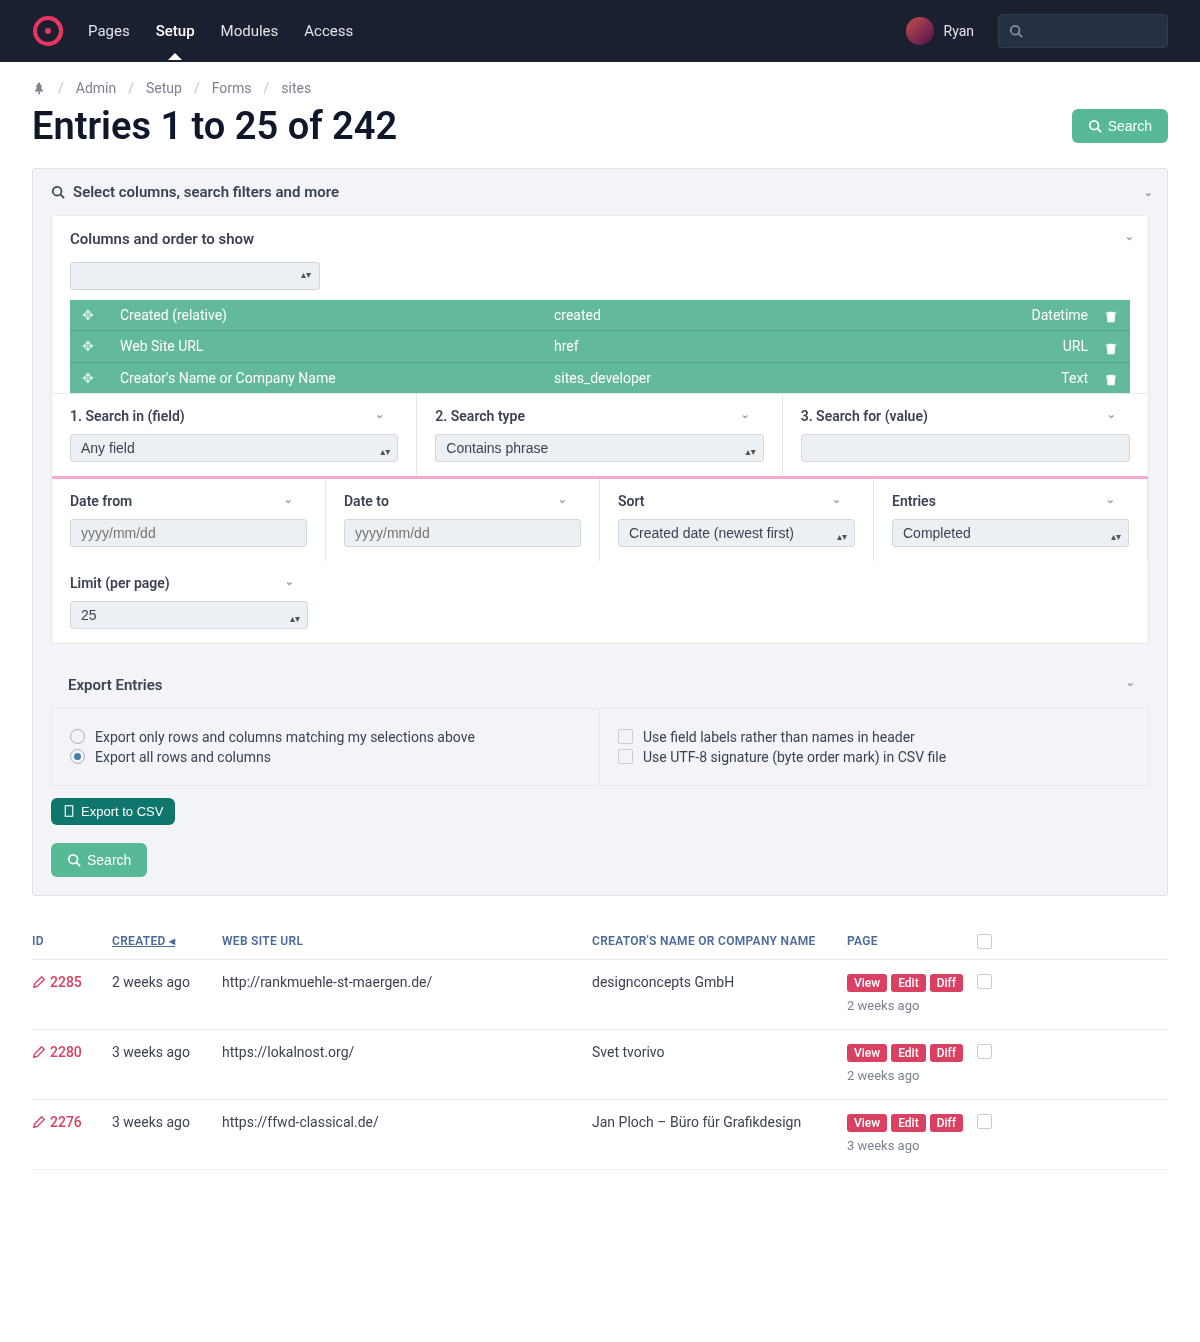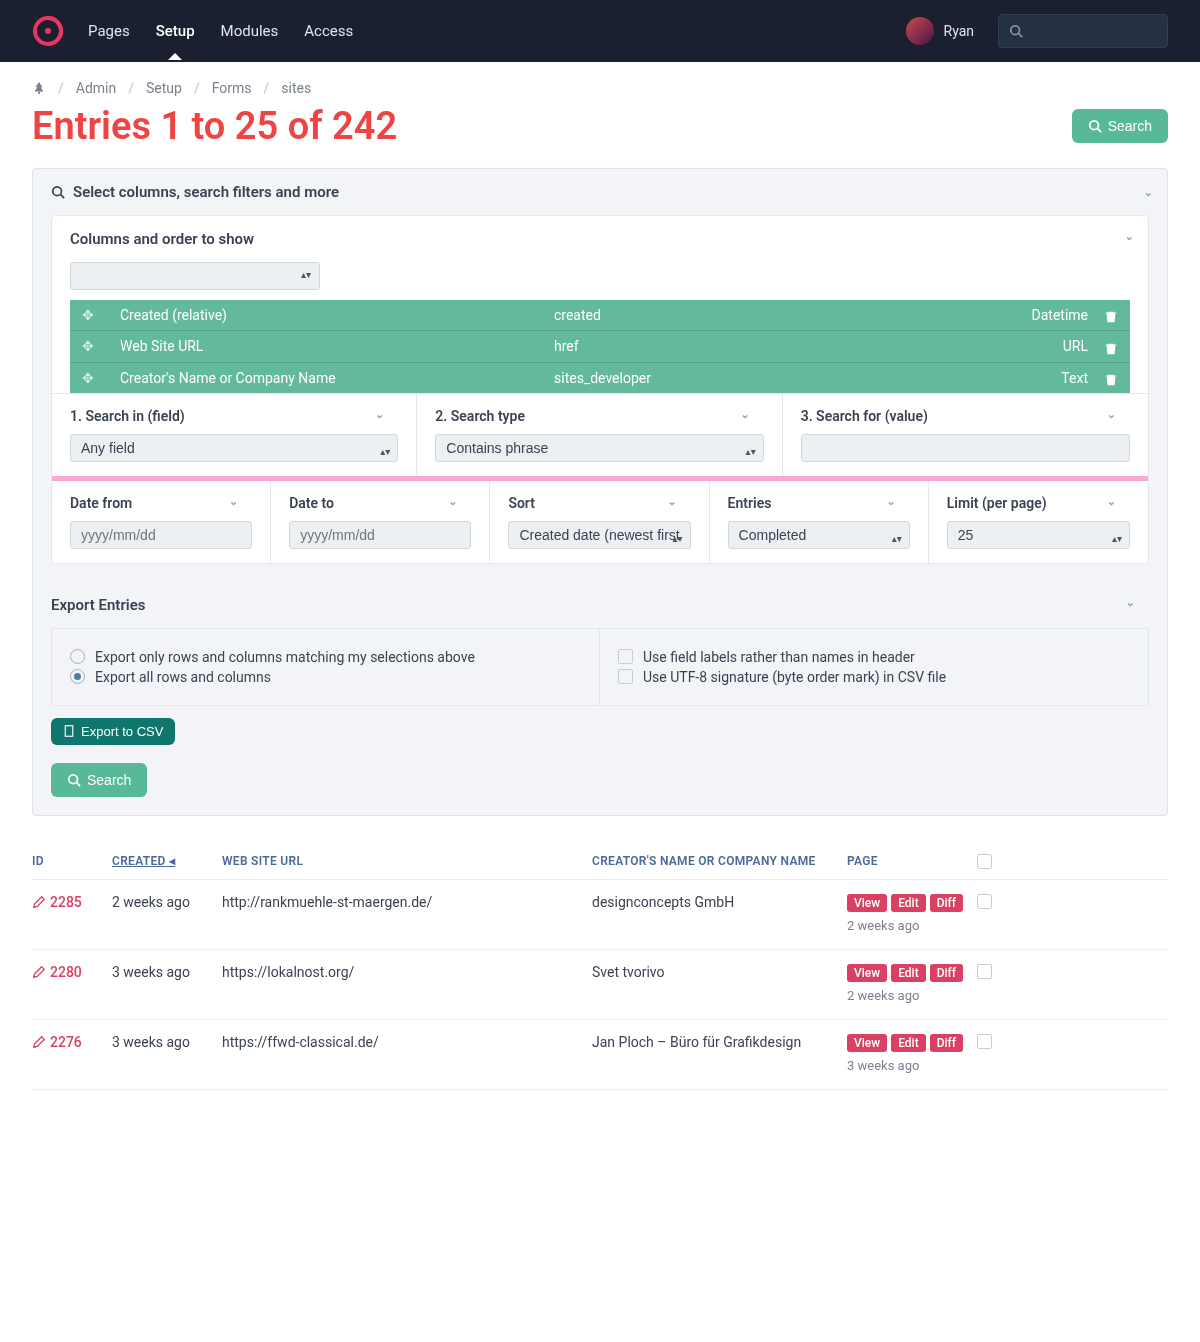--- a/index.html
+++ b/index.html
@@ -12,21 +12,21 @@
 .topnav a.active{color:#fff;font-weight:500;}
 .topnav a.active::after{content:"";position:absolute;bottom:0;left:50%;transform:translateX(-50%);border:7px solid transparent;border-bottom-color:#fff;}
 .top-spacer{flex:1;}
 .user{display:flex;align-items:center;gap:10px;color:#e1e3e8;}
 .avatar{width:28px;height:28px;border-radius:50%;background:linear-gradient(135deg,#c94b4b,#4b134f);}
 .search-top{background:#263043;border:1px solid #333d52;border-radius:4px;height:34px;width:170px;display:flex;align-items:center;padding:0 10px;color:#8a93a6;}
 .crumb-row{padding:18px 32px 8px;display:flex;align-items:center;gap:12px;color:#7a8190;font-size:14px;}
 .crumb-sep{color:#c0c4cc;}
 .crumb-row a{color:#7a8190;text-decoration:none;}
 .title-row{padding:0 32px 20px;display:flex;align-items:center;justify-content:space-between;}
-h1{font-size:38px;font-weight:600;color:#ef4444;}
+h1{font-size:38px;font-weight:600;color:#0f172a;}
 .btn{display:inline-flex;align-items:center;gap:6px;border:none;border-radius:6px;padding:9px 16px;font-size:14px;cursor:pointer;}
 .btn-green{background:#58B998;color:#fff;}
 .filterbox{margin:0 32px;border:1px solid #dfe2e8;border-radius:4px;background:#f2f4f7;}
 .filter-head{padding:14px 18px;font-weight:600;font-size:15px;display:flex;align-items:center;gap:8px;position:relative;}
 .chev-r{position:absolute;right:14px;color:#9aa0ad;font-size:11px;}
 .white-card{background:#fff;border:1px solid #e4e7eb;border-radius:4px;margin:0 18px 18px;}
 .sub-head{padding:14px 18px;font-weight:600;font-size:15px;position:relative;}
 .col-select{margin:0 18px 10px;width:250px;height:28px;background:#edf0f3;border:1px solid #d3d7de;border-radius:3px;position:relative;}
 .sel-caret{position:absolute;right:8px;top:6px;font-size:10px;color:#555;}
 .green-row{background:#63B99B;color:#fff;display:grid;grid-template-columns:38px 1fr 1fr 100px 30px;align-items:center;padding:7px 12px;margin:0 18px;font-size:14px;}
@@ -36,21 +36,21 @@
 .type{text-align:right;}
 .trash{text-align:right;cursor:pointer;}
 .trash svg{width:14px;height:14px;}
 .search-grid{display:grid;grid-template-columns:1fr 1fr 1fr;border-top:1px solid #e4e7eb;}
 .search-grid .cell{border-right:1px solid #e4e7eb;padding:14px 18px;}
 .search-grid .cell:last-child{border-right:none;}
 .cell-head{font-weight:600;margin-bottom:10px;position:relative;}
 .sel,.inp{width:100%;height:28px;background:#edf0f3;border:1px solid #d3d7de;border-radius:3px;padding:0 10px;font-size:14px;color:#3b4252;appearance:none;position:relative;}
 .sel-wrap{position:relative;}
 .sel-wrap .sel-caret{top:12px;}
-.grid5{display:grid;grid-template-columns:repeat(5,1fr);border-top:5px solid #f9a8d4;}
+.grid5{display:grid;grid-template-columns:repeat(4,1fr);border-top:3px solid #f9a8d4;}
 .grid5 .cell{border-right:1px solid #e4e7eb;padding:14px 18px;}
 .grid5 .cell:last-child{border-right:none;}
 .export-card{margin:0 18px 18px;}
 .export-row{display:grid;grid-template-columns:1fr 1fr;}
 .export-row .half{border:1px solid #e4e7eb;padding:16px 18px;}
 .export-row .half+.half{border-left:none;}
 .radio-row,.check-row{display:flex;align-items:center;gap:10px;margin:4px 0;font-size:14px;}
 .radio{width:15px;height:15px;border:1px solid #a6adba;border-radius:50%;display:inline-flex;align-items:center;justify-content:center;}
 .radio.on::after{content:"";width:7px;height:7px;background:#4a7ea9;border-radius:50%;}
 .check{width:15px;height:15px;border:1px solid #c8ccd4;border-radius:2px;}
@@ -206,21 +206,21 @@
         <div class="sel-wrap"><select class="sel"><option>Completed</option></select><span class="sel-caret">▴▾</span></div>
       </div>
       <div class="cell">
         <div class="cell-head"><span>Limit (per page)</span><span class="chev-r">⌄</span></div>
         <div class="sel-wrap"><select class="sel"><option>25</option></select><span class="sel-caret">▴▾</span></div>
       </div>
     </div>
   </div>
 
   <div class="white-card export-card" style="border:none;background:transparent;margin-top:0;">
-    <div class="sub-head" style="padding-left:0;">
+    <div class="sub-head" style="padding-left:0;margin-left:17px;">
       <span>Export Entries</span>
       <span class="chev-r">⌄</span>
     </div>
     <div class="export-row">
       <div class="half">
         <label class="radio-row">
             <span class="radio"></span>
             <span>Export only rows and columns matching my selections above</span>
           </label>
         <label class="radio-row">

